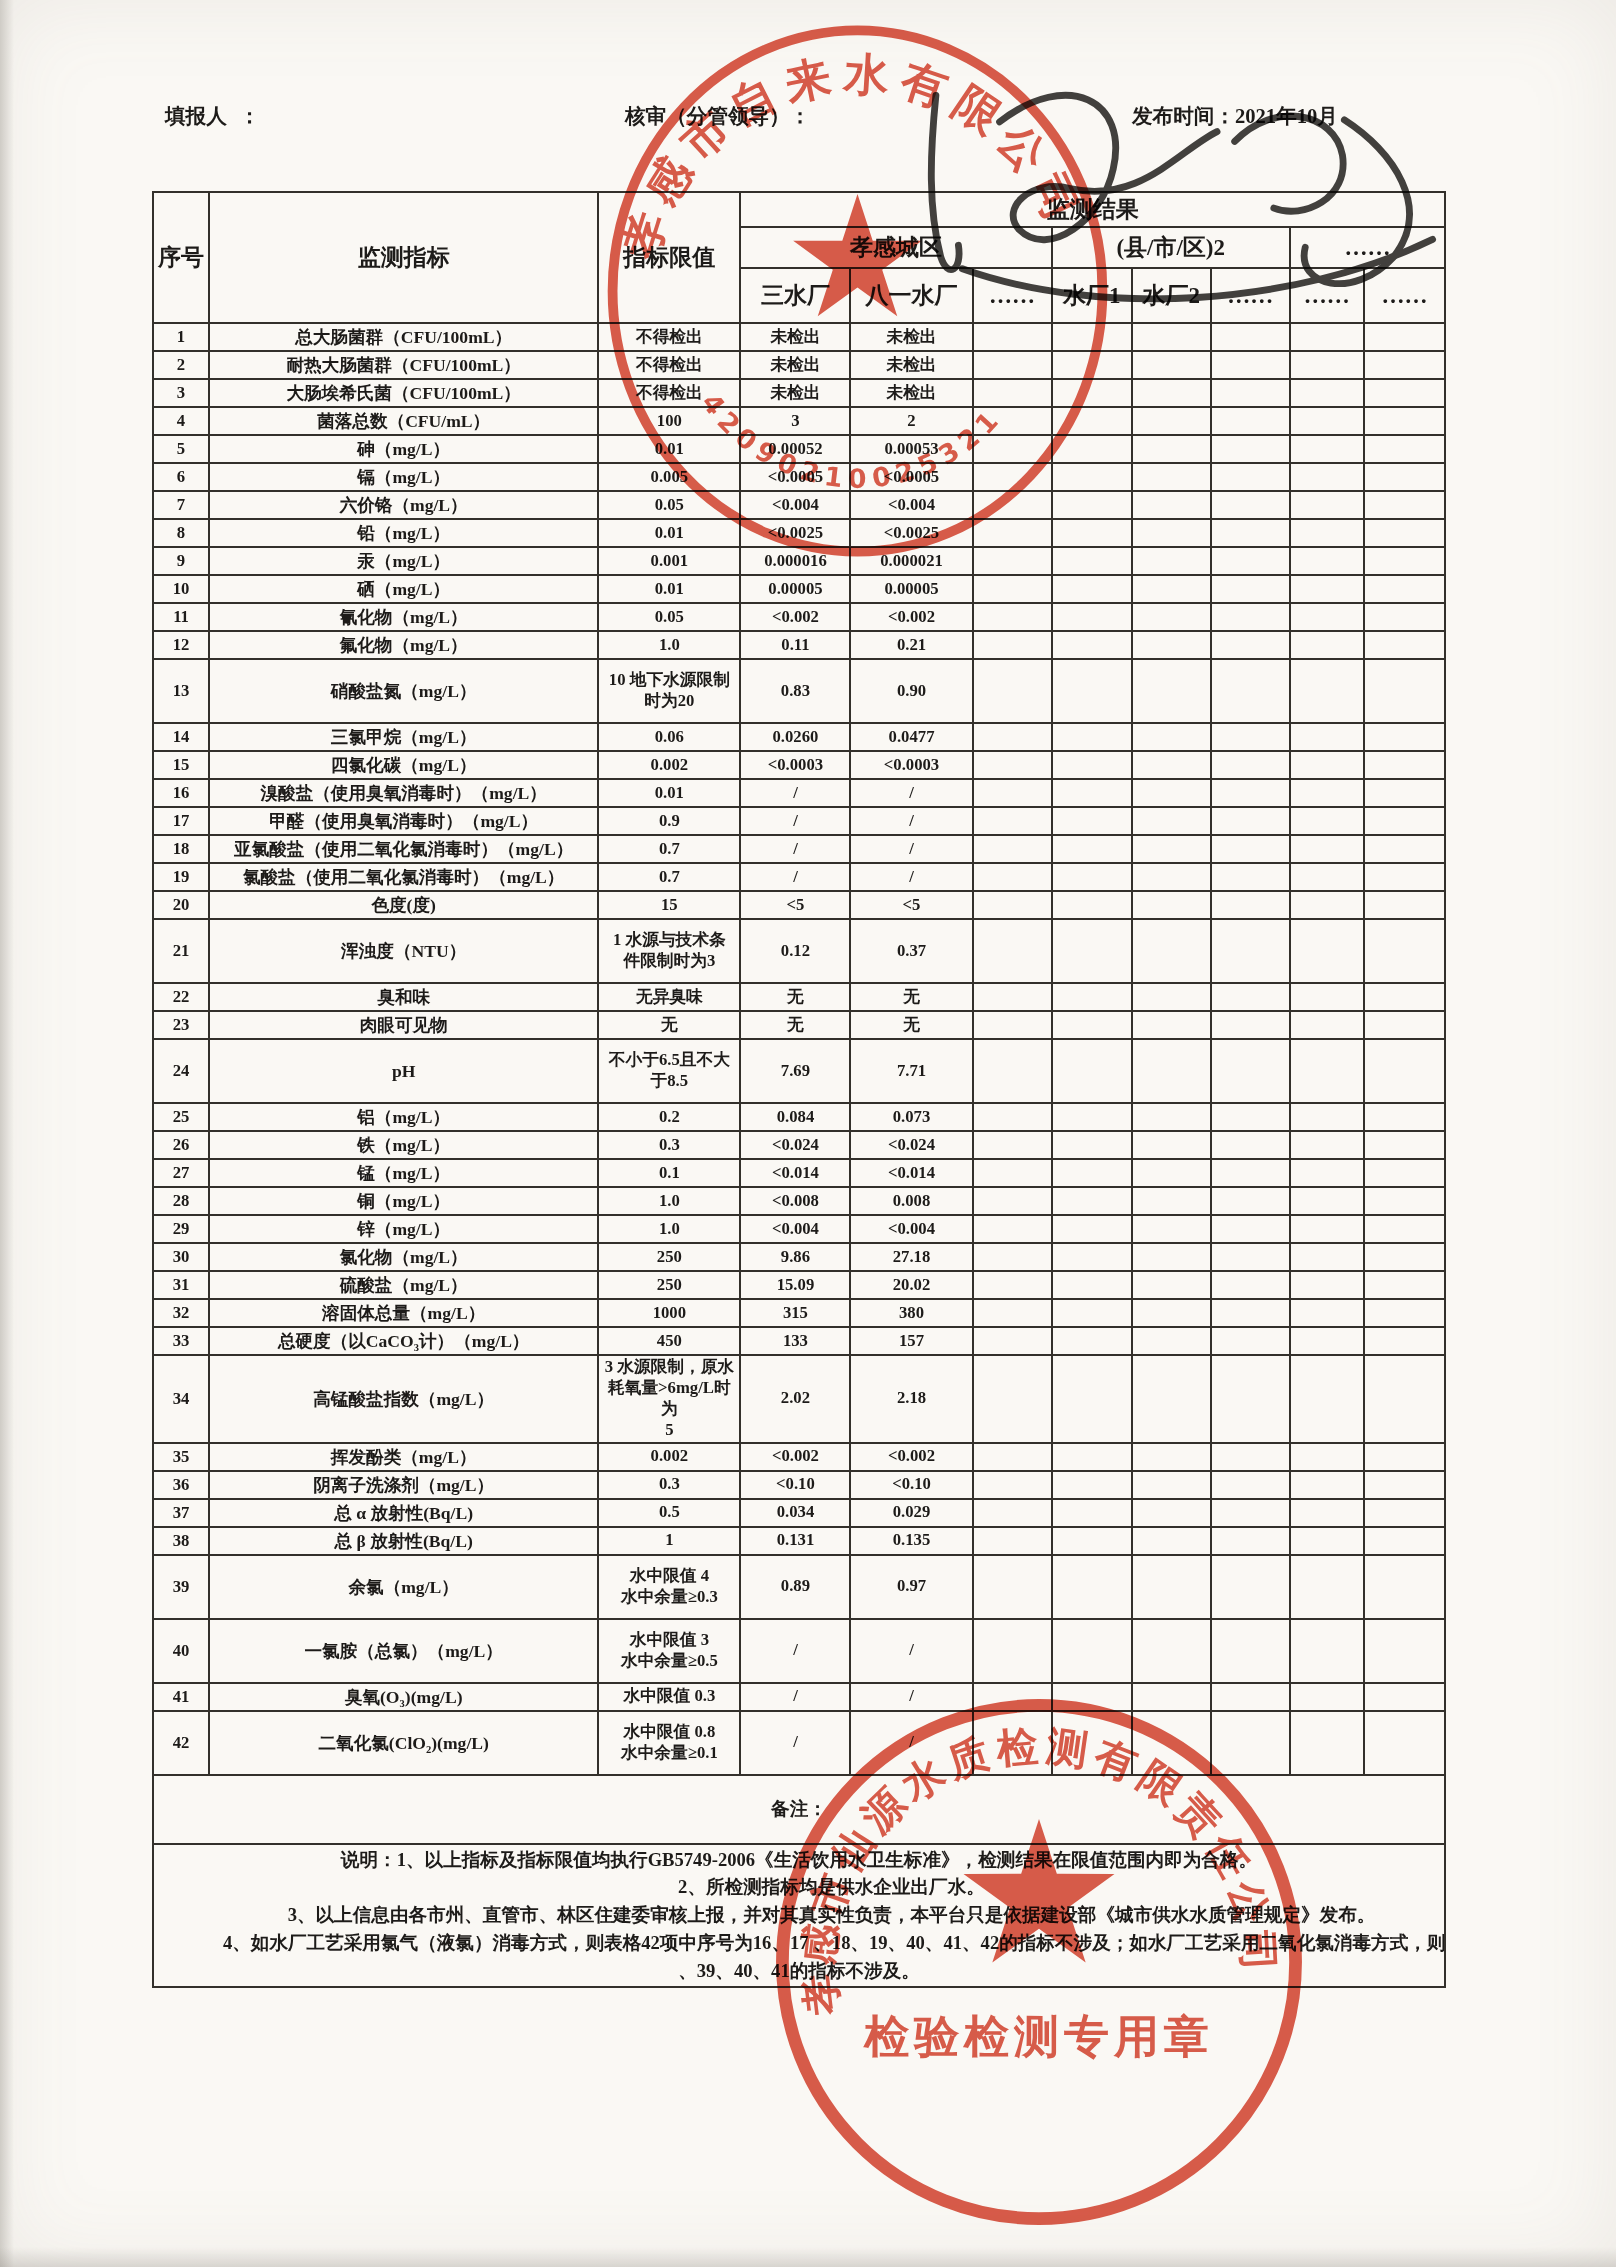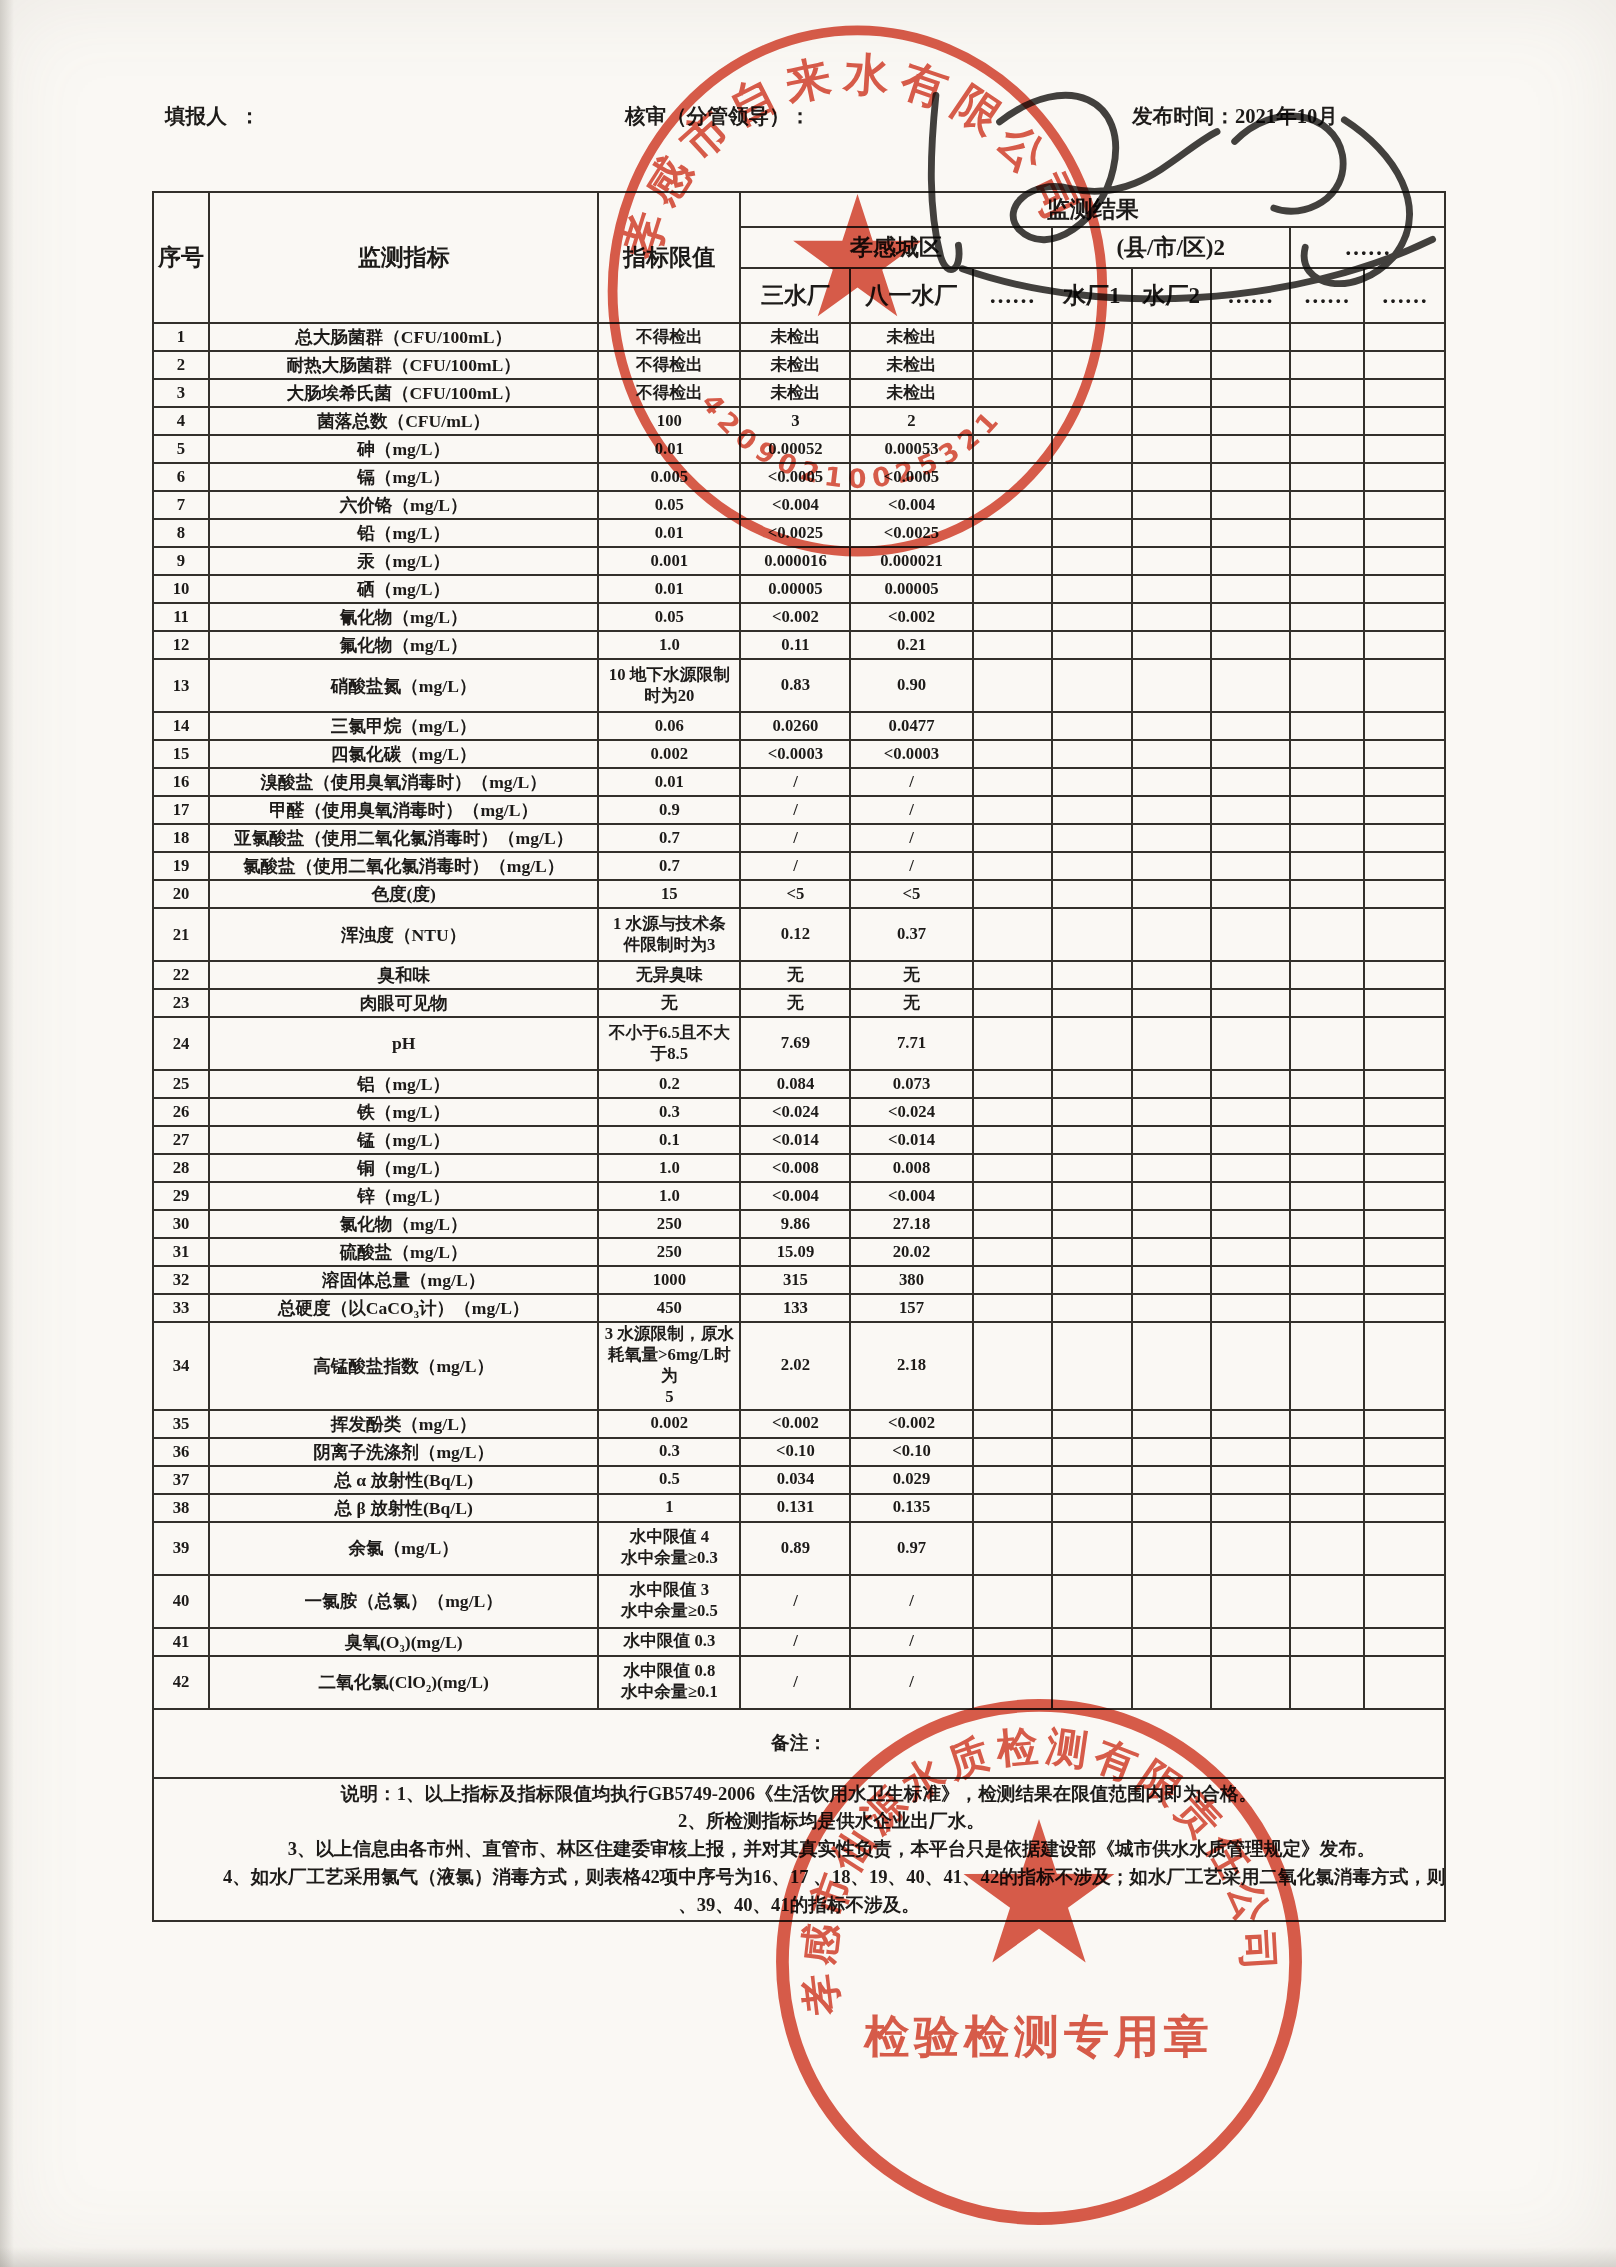--- a/index.html
+++ b/index.html
@@ -41,21 +41,21 @@
     font-weight:bold;
     text-align:center;
     vertical-align:middle;
     overflow:hidden;
   }
   table.main thead th{font-size:23px;}
   tr.hA{height:31px;}
   tr.hB{height:41px;}
   tr.hC{height:55px;}
   tbody tr{height:25.5px;}
-  tbody tr.h2{height:53px;}
+  tbody tr.h2{height:64px;}
   tbody tr.h3{height:80px;}
   td.c-name{text-align:left;padding-left:7.8px;font-size:17.6px;white-space:nowrap;}
   td.c-no{font-size:16.7px;}
   td.c-limit,td.c-val{font-size:16.7px;white-space:pre-line;line-height:1.25;}
   tr.remark-row{height:69px;border-radius:25px;}
   td.remark-cell{text-align:left;vertical-align:middle;padding-left:5.9px;font-size:18.6px;}
   tr.notes-row{height:142px;}
   td.notes-cell{text-align:left;vertical-align:top;padding:5.9px 9.8px;font-size:18.6px;line-height:1.5;}
   .note-line{white-space:nowrap;}
   .note-sub{padding-left:65px;}

